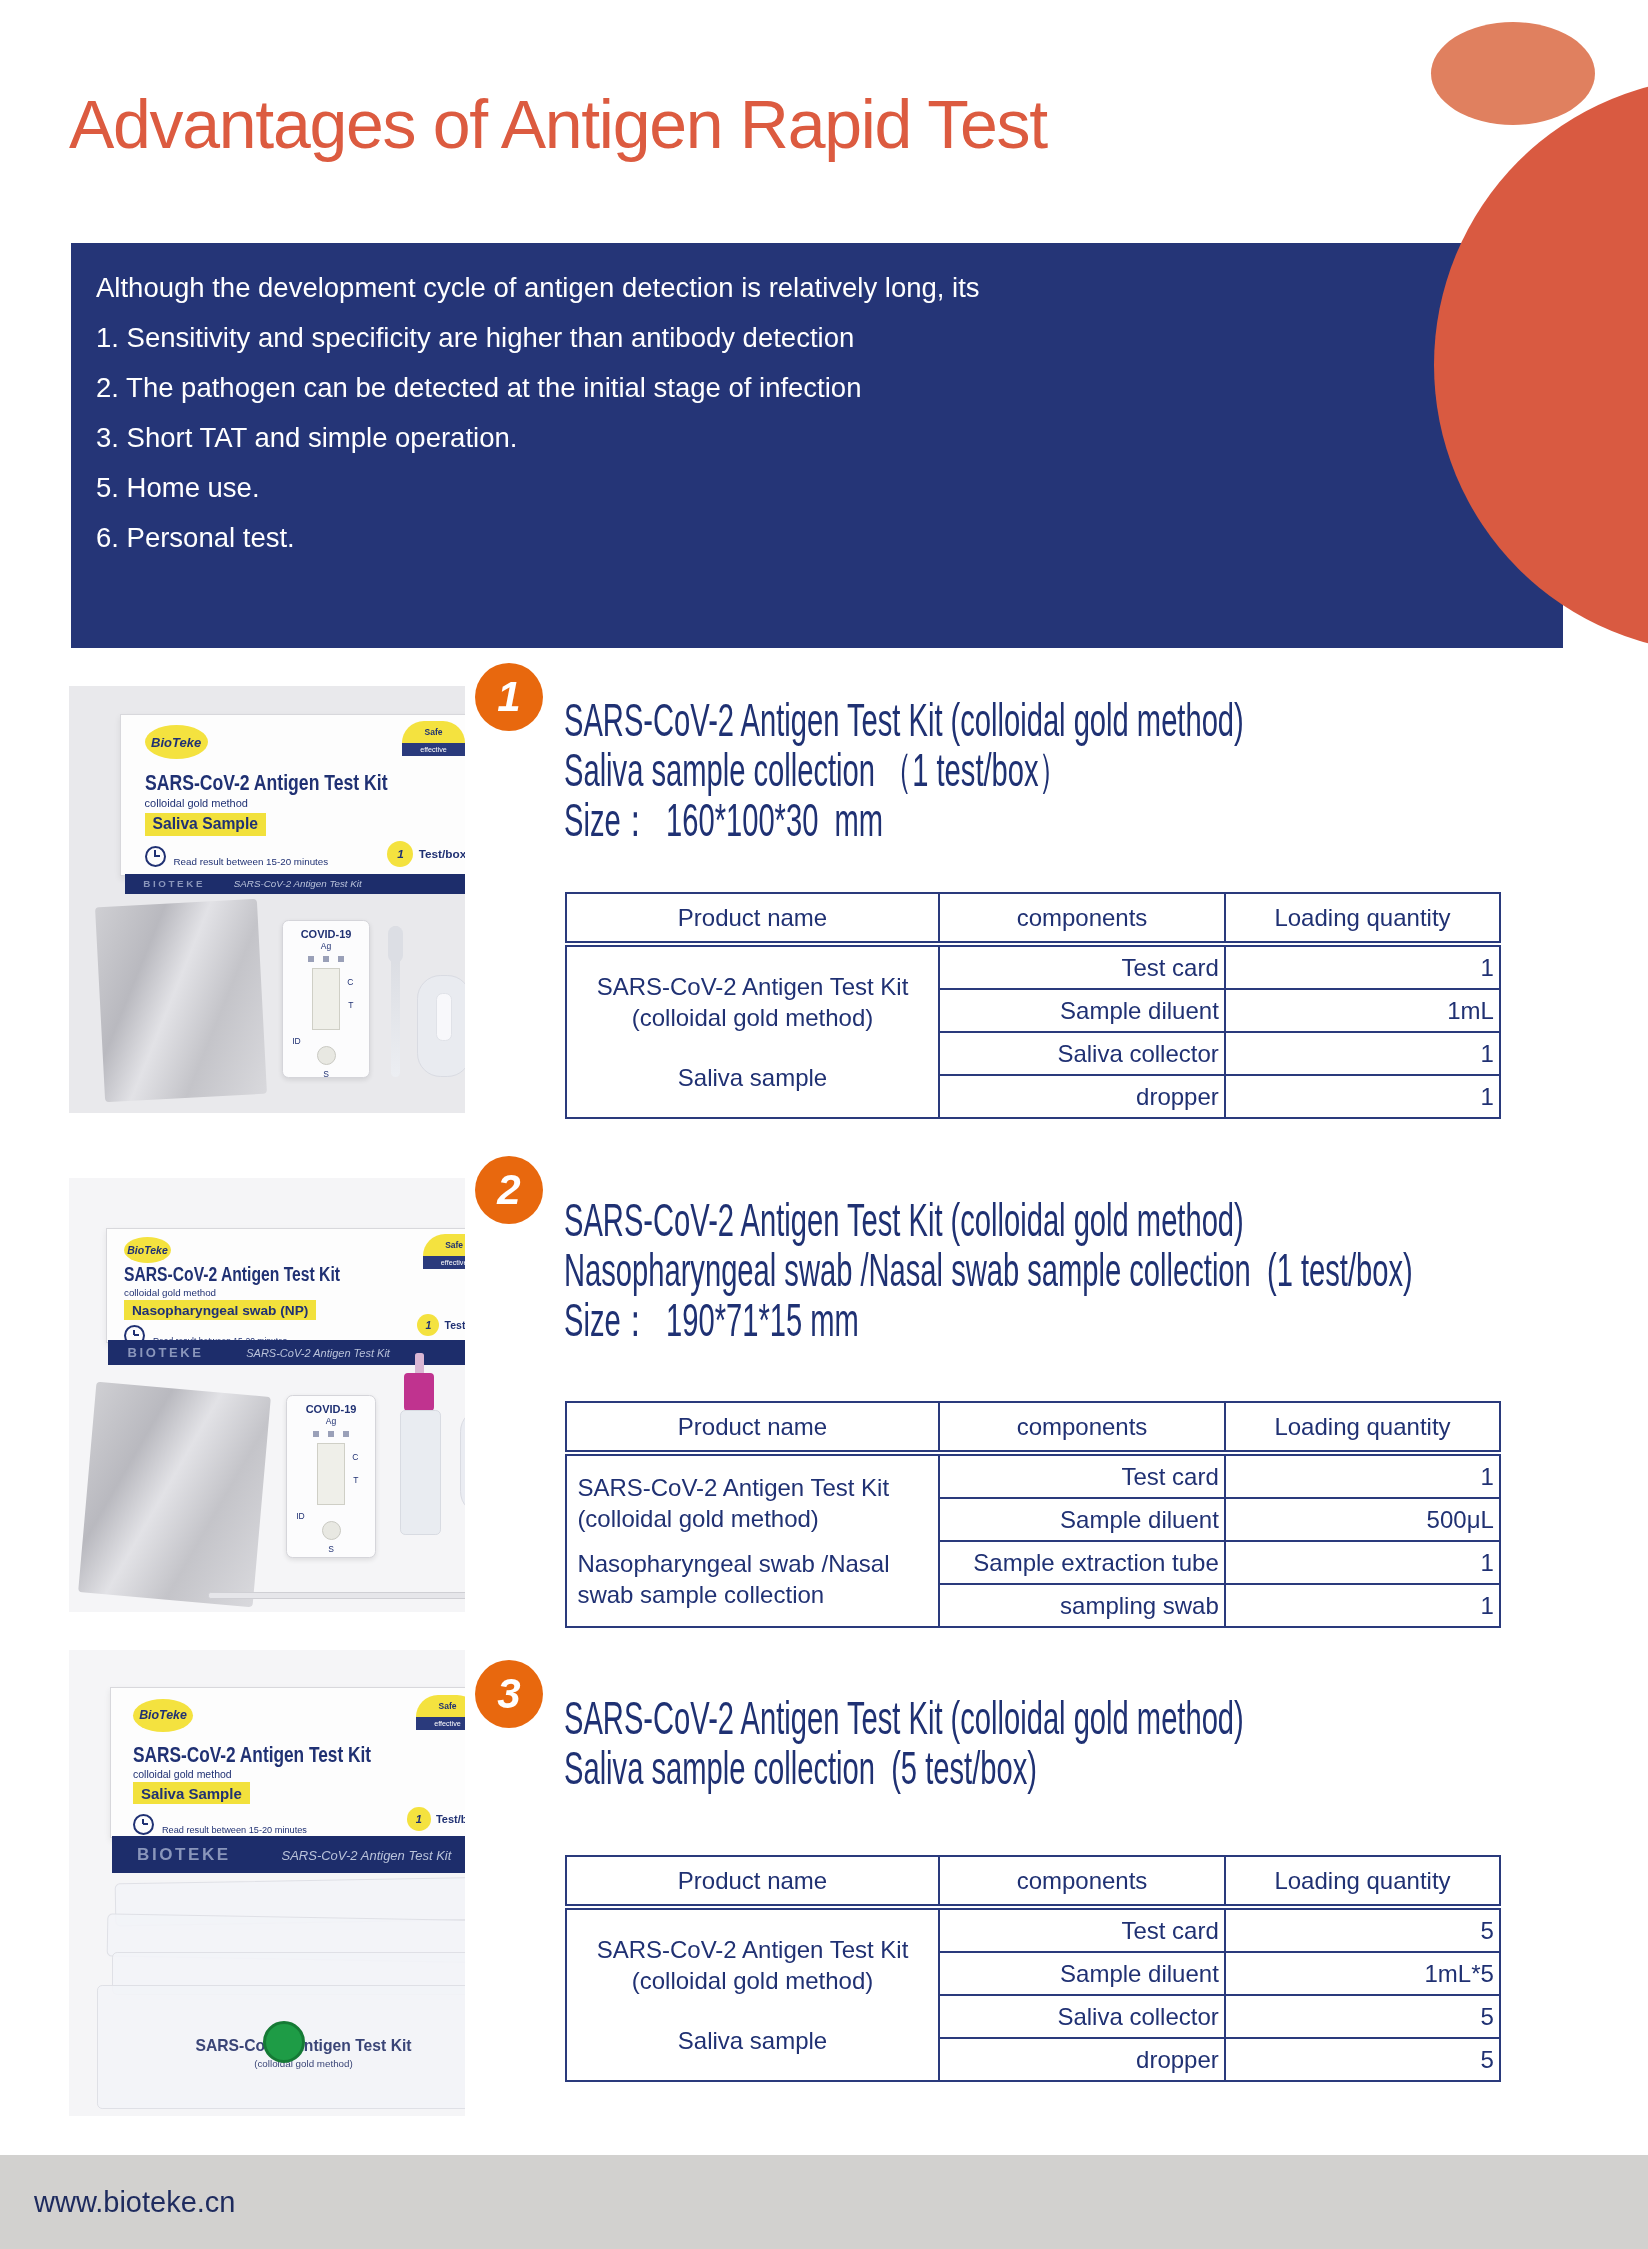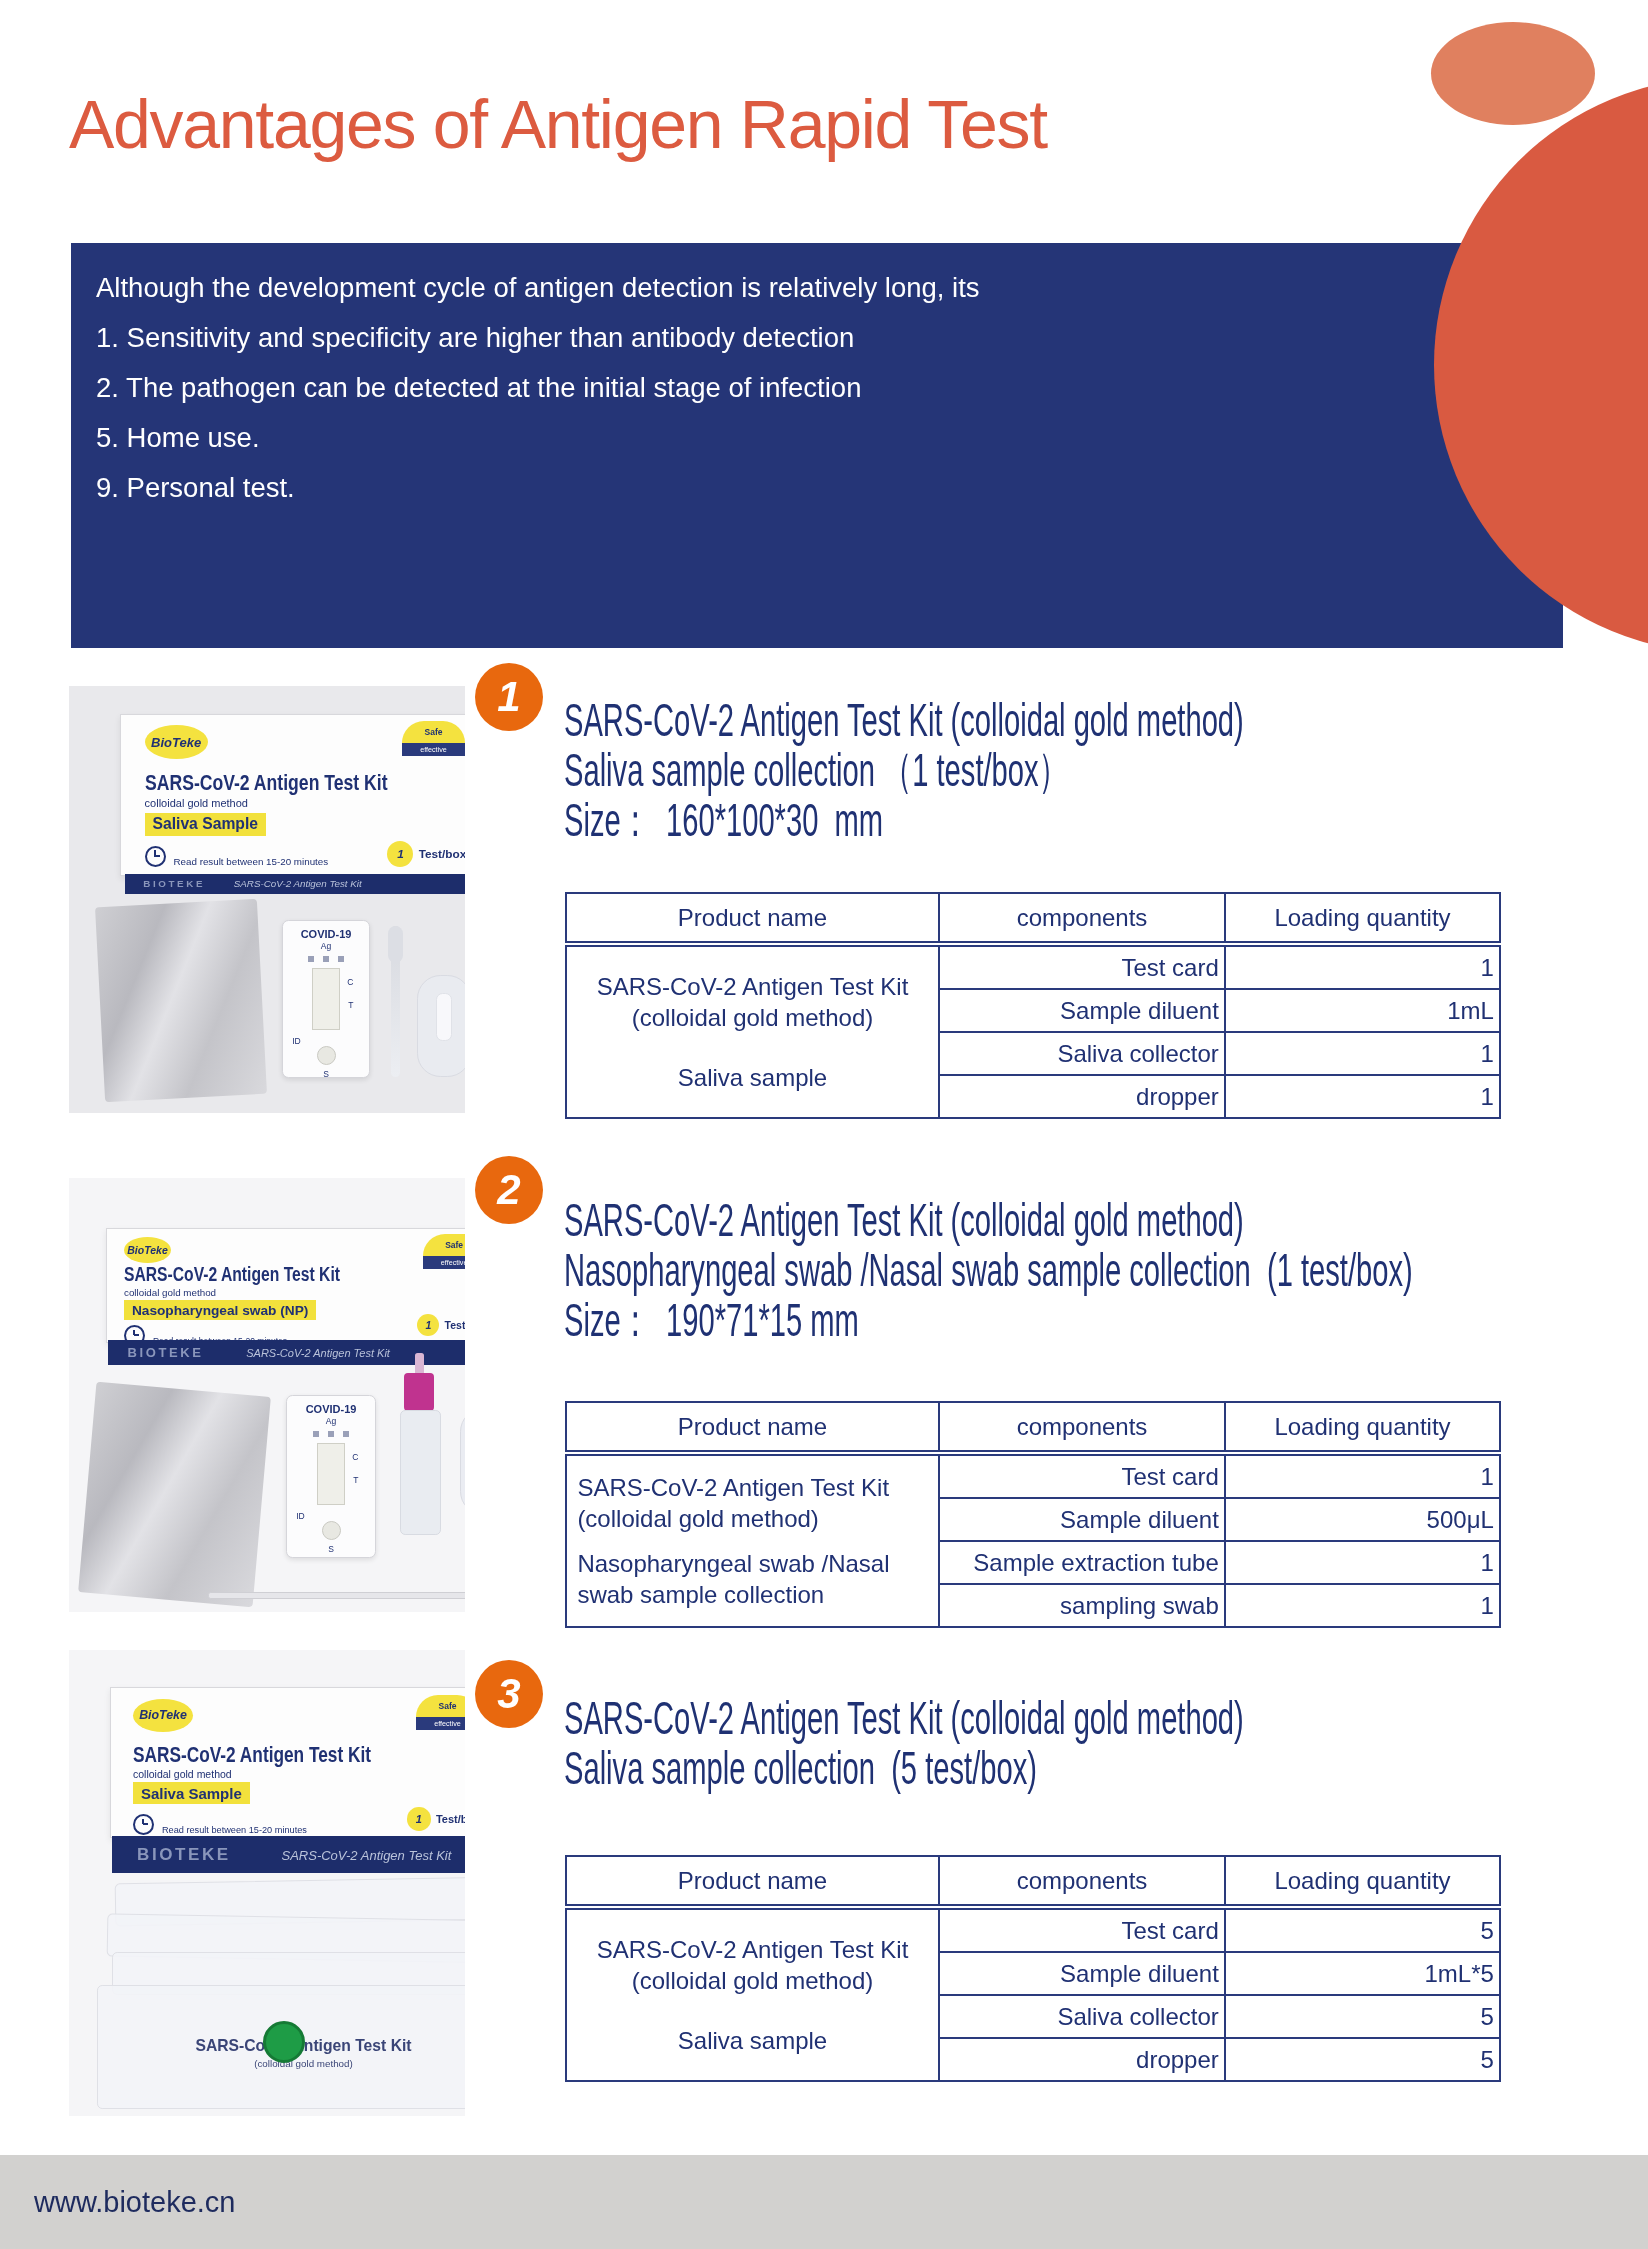--- a/index.html
+++ b/index.html
@@ -121,22 +121,23 @@
   <div class="deco-ellipse"></div>
   <div class="deco-circle"></div>
 
   <div class="title">Advantages of Antigen Rapid Test</div>
 
   <div class="adv">
     <div class="adv-inner">
       <div class="adv-line">Although the development cycle of antigen detection is relatively long, its</div>
       <div class="adv-line">1. Sensitivity and specificity are higher than antibody detection</div>
       <div class="adv-line">2. The pathogen can be detected at the initial stage of infection</div>
+      <div class="adv-line">3. Short TAT and simple operation.</div>
       <div class="adv-line">5. Home use.</div>
-      <div class="adv-line">9. Personal test.</div>
+      <div class="adv-line">6. Personal test.</div>
     </div>
   </div>
 
   <div class="photo photo1" style="top:686px; height:427px;">
     <div class="kitbox" style="left:51px; top:27.5px; width:361px; height:160px;">
       <div class="brand-oval" style="left:23.6px; top:10.5px; width:63px; height:34px; font-size:13px;">BioTeke</div>
       <div class="seal" style="right:17px; top:6.5px;">
         <div class="sun">Safe</div>
         <div class="ribbon">effective</div>
       </div>

